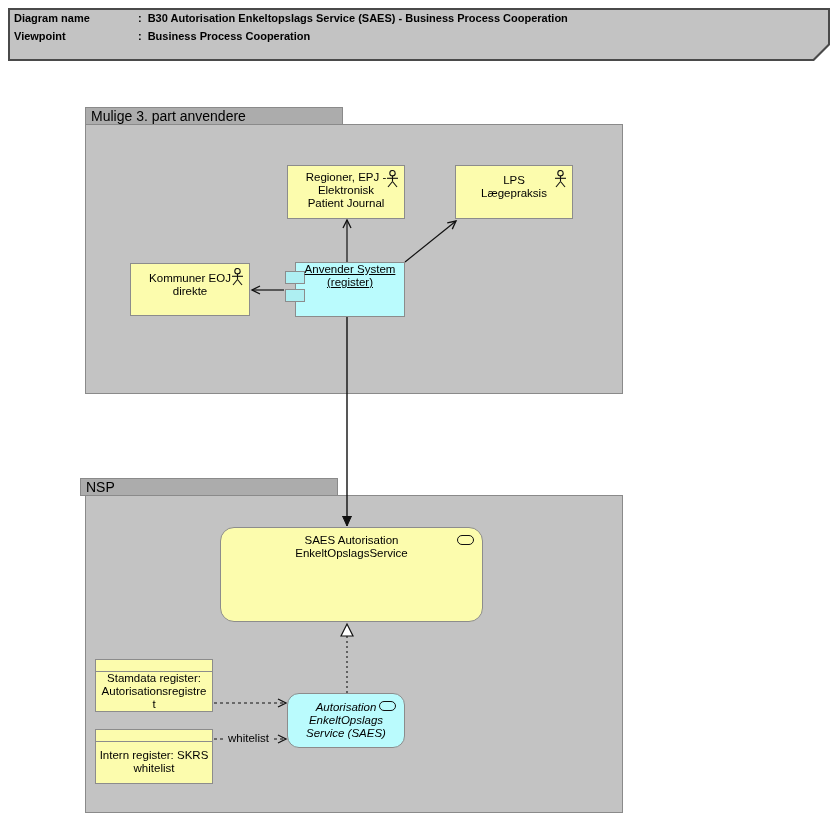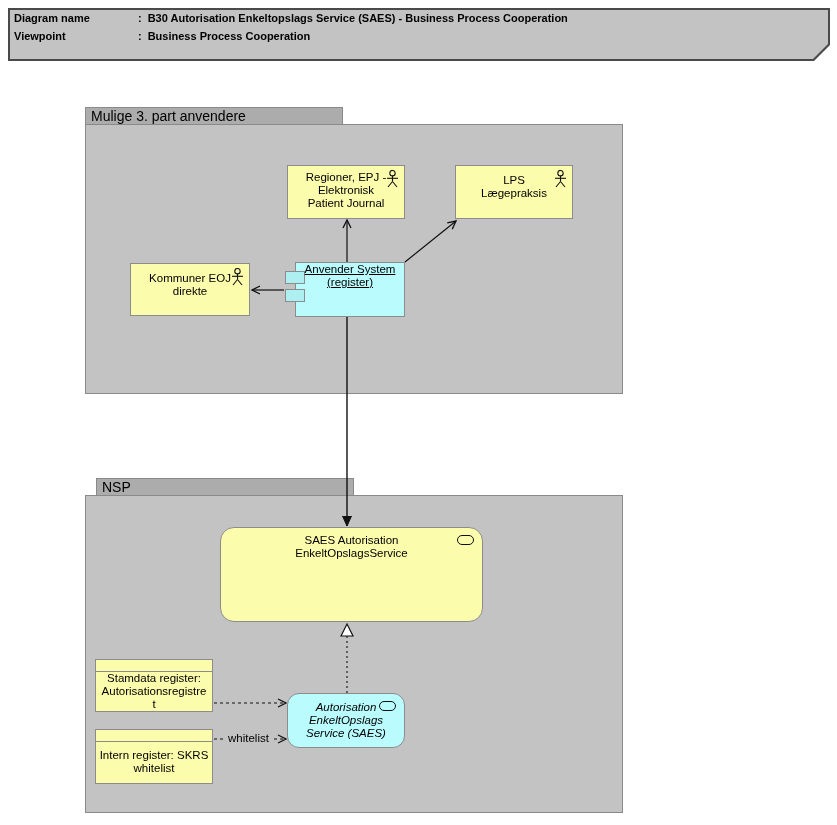--- a/index.html
+++ b/index.html
@@ -66,21 +66,21 @@
         <span class="nsep">:</span>
         <span>Business Process Cooperation</span>
     </div>
   </div>
 
   <div class="group-tab" style="left:85px;top:107px;width:258px;height:18px;">
     <span>Mulige 3. part anvendere</span>
   </div>
   <div class="group-body" style="left:85px;top:124px;width:538px;height:270px;"></div>
 
-  <div class="group-tab" style="left:96px;top:478px;width:258px;height:18px;">
+  <div class="group-tab" style="left:80px;top:478px;width:258px;height:18px;">
     <span>NSP</span>
   </div>
   <div class="group-body" style="left:85px;top:495px;width:538px;height:318px;"></div>
 
   <svg class="wires" width="837" height="825">
     <defs>
       <marker id="mOpen" markerWidth="12" markerHeight="12" refX="9" refY="5" orient="auto" markerUnits="userSpaceOnUse">
         <path d="M1,1 L9,5 L1,9" fill="none" stroke="#111" stroke-width="1.3"></path>
       </marker>
       <marker id="mFill" markerWidth="12" markerHeight="12" refX="10" refY="5" orient="auto" markerUnits="userSpaceOnUse">

